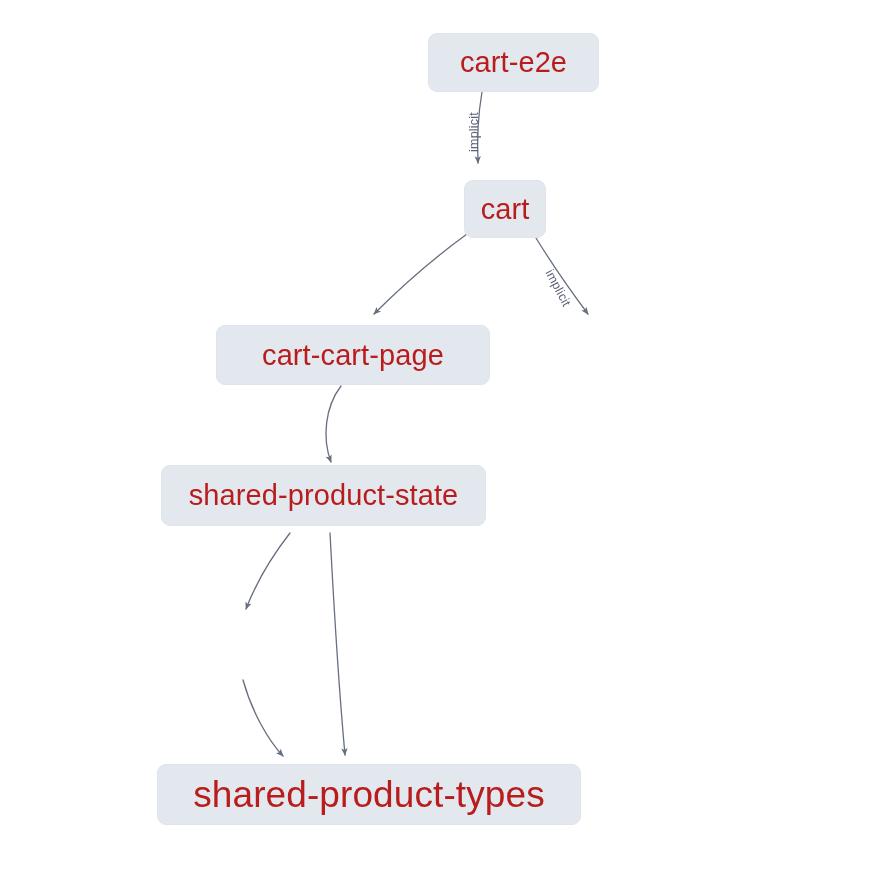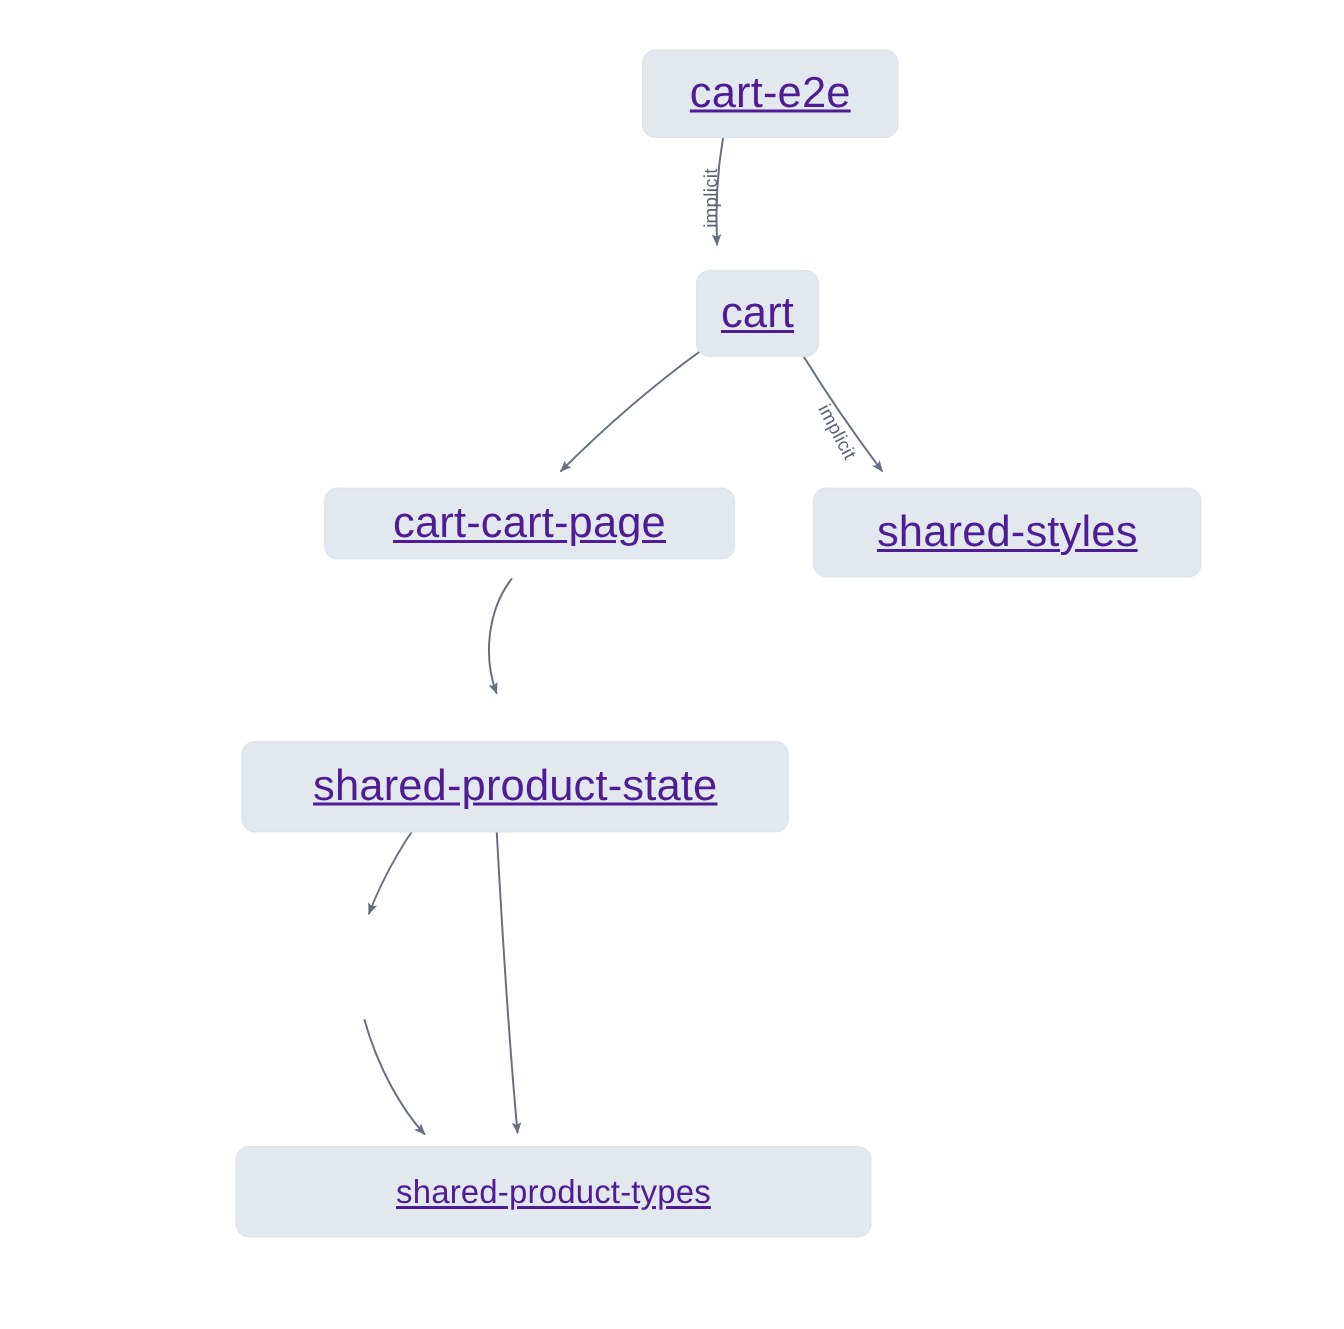--- a/index.html
+++ b/index.html
@@ -29,26 +29,25 @@
   }
   .node {
     position: absolute;
     box-sizing: border-box;
     background: #e3e8ef;
     border: 1px solid #dfe4ec;
     border-radius: 9px;
     display: flex;
     align-items: center;
     justify-content: center;
-    color: #4c1d95;
+    color: #b91c1c;
     font-family: "Liberation Sans", sans-serif;
     font-weight: 400;
     letter-spacing: 0.1px;
     white-space: nowrap;
-    text-decoration: underline;
   }
   .node-label {
     display: block;
     line-height: 1;
   }
   .edge-label {
     position: absolute;
     font-family: "Liberation Sans", sans-serif;
     font-size: 12.5px;
     color: #5b6377;
@@ -81,34 +80,31 @@
   </svg>
 
   <div class="node" style="left:428px; top:33px; width:171px; height:59px; font-size:29px;">
     <span class="node-label">cart-e2e</span>
   </div>
 
   <div class="node" style="left:464px; top:180px; width:82px; height:58px; font-size:29px;">
     <span class="node-label">cart</span>
   </div>
 
-  <div class="node" style="left:216px; top:325px; width:274px; height:48px; font-size:29px;">
+  <div class="node" style="left:216px; top:325px; width:274px; height:60px; font-size:29px;">
     <span class="node-label">cart-cart-page</span>
   </div>
 
-  <div class="node" style="left:542px; top:325px; width:259px; height:60px; font-size:29px;">
-    <span class="node-label">shared-styles</span>
-  </div>
 
-  <div class="node" style="left:161px; top:494px; width:365px; height:61px; font-size:29px;">
+  <div class="node" style="left:161px; top:465px; width:325px; height:61px; font-size:29px;">
     <span class="node-label">shared-product-state</span>
   </div>
 
 
-  <div class="node" style="left:157px; top:764px; width:424px; height:61px; font-size:22px;">
+  <div class="node" style="left:157px; top:764px; width:424px; height:61px; font-size:37px;">
     <span class="node-label">shared-product-types</span>
   </div>
 
   <div class="edge-label" style="left:474px; top:132px; transform: translate(-50%,-50%) rotate(-90deg);">implicit</div>
 
   <div class="edge-label" style="left:558px; top:288px; transform: translate(-50%,-50%) rotate(62deg);">implicit</div>
 
 </div>
 
 </body></html>

